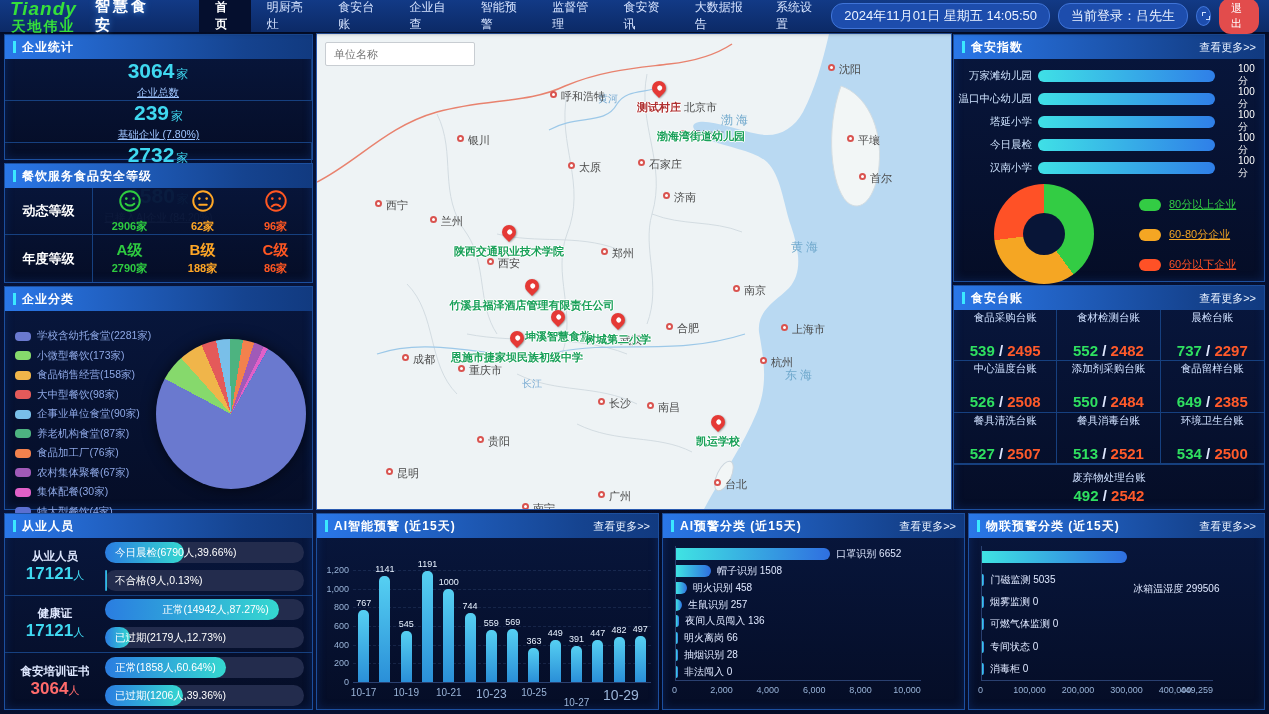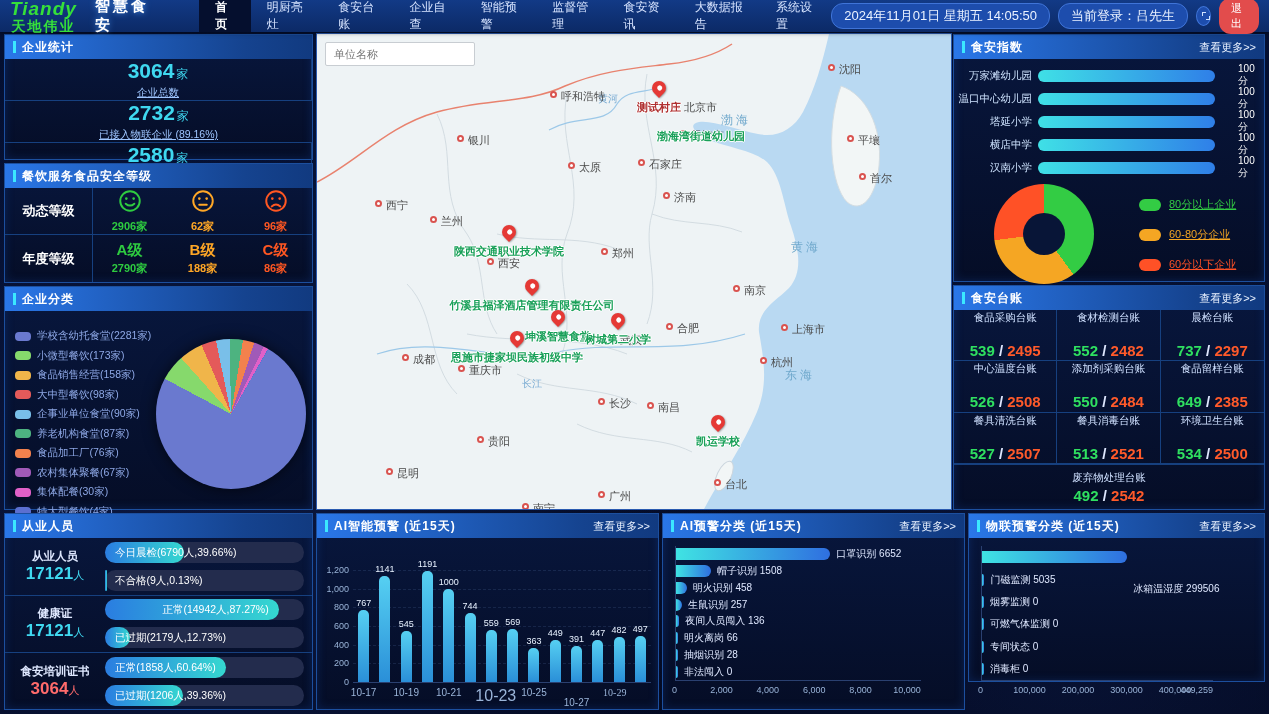--- a/index.html
+++ b/index.html
@@ -161,20 +161,24 @@
 
 <div class="panel" style="left:4px;top:34px;width:309px;height:126px;">
   <div class="phead">
     <span class="ptitle">企业统计</span>
   </div>
   <div class="pbody">
       <div class="stat-grid">
         <div class="stat-cell">
           <div class="stat-val"><span>3064</span><span class="unit">家</span></div>
           <div class="stat-label">企业总数</div>
+        </div>
+        <div class="stat-cell">
+          <div class="stat-val"><span>239</span><span class="unit">家</span></div>
+          <div class="stat-label">基础企业 (7.80%)</div>
         </div>
         <div class="stat-cell">
           <div class="stat-val"><span>2732</span><span class="unit">家</span></div>
           <div class="stat-label">已接入物联企业 (89.16%)</div>
         </div>
         <div class="stat-cell">
           <div class="stat-val"><span>2580</span><span class="unit">家</span></div>
           <div class="stat-label">已接入AI企业 (84.20%)</div>
         </div>
       </div>
@@ -455,21 +459,21 @@
           <div class="idx-label">温口中心幼儿园</div>
           <div class="idx-bar"></div>
           <div class="idx-score">100分</div>
         </div>
         <div class="idx-row">
           <div class="idx-label">塔延小学</div>
           <div class="idx-bar"></div>
           <div class="idx-score">100分</div>
         </div>
         <div class="idx-row">
-          <div class="idx-label">横店中学</div>
+          <div class="idx-label">今日晨检</div>
           <div class="idx-bar"></div>
           <div class="idx-score">100分</div>
         </div>
         <div class="idx-row">
           <div class="idx-label">汉南小学</div>
           <div class="idx-bar"></div>
           <div class="idx-score">100分</div>
         </div>
       </div>
     <div class="donut-wrap" id="donut" style="background: conic-gradient(rgb(51, 204, 68) 0%, rgb(51, 204, 68) 40%, rgb(245, 166, 35) 40%, rgb(245, 166, 35) 73%, rgb(255, 81, 38) 73%, rgb(255, 81, 38) 100%);">
@@ -573,36 +577,36 @@
       <div class="tick" style="left: 73.2143px; top: 149px; width: 32px; text-align: center; font-size: 10px;">10-19</div>
       <div class="vbar" style="left: 105px; top: 32.84px; width: 11px; height: 111.16px;"></div>
       <div class="vbar-val" style="left: 93.5px; top: 20.84px;">1191</div>
       <div class="vbar" style="left: 126.286px; top: 50.6667px; width: 11px; height: 93.3333px;"></div>
       <div class="vbar-val" style="left: 114.786px; top: 38.6667px;">1000</div>
       <div class="tick" style="left: 115.786px; top: 149px; width: 32px; text-align: center; font-size: 10px;">10-21</div>
       <div class="vbar" style="left: 147.571px; top: 74.56px; width: 11px; height: 69.44px;"></div>
       <div class="vbar-val" style="left: 136.071px; top: 62.56px;">744</div>
       <div class="vbar" style="left: 168.857px; top: 91.8267px; width: 11px; height: 52.1733px;"></div>
       <div class="vbar-val" style="left: 157.357px; top: 79.8267px;">559</div>
-      <div class="tick" style="left: 158.357px; top: 149px; width: 32px; text-align: center; font-size: 16px;">10-23</div>
+      <div class="tick" style="left: 158.357px; top: 149px; width: 32px; text-align: center; font-size: 12px;">10-23</div>
       <div class="vbar" style="left: 190.143px; top: 90.8933px; width: 11px; height: 53.1067px;"></div>
       <div class="vbar-val" style="left: 178.643px; top: 78.8933px;">569</div>
       <div class="vbar" style="left: 211.429px; top: 110.12px; width: 11px; height: 33.88px;"></div>
       <div class="vbar-val" style="left: 199.929px; top: 98.12px;">363</div>
       <div class="tick" style="left: 200.929px; top: 149px; width: 32px; text-align: center; font-size: 10px;">10-25</div>
       <div class="vbar" style="left: 232.714px; top: 102.093px; width: 11px; height: 41.9067px;"></div>
       <div class="vbar-val" style="left: 221.214px; top: 90.0933px;">449</div>
       <div class="vbar" style="left: 254px; top: 107.507px; width: 11px; height: 36.4933px;"></div>
       <div class="vbar-val" style="left: 242.5px; top: 95.5067px;">391</div>
       <div class="tick" style="left: 243.5px; top: 159px; width: 32px; text-align: center; font-size: 10px;">10-27</div>
       <div class="vbar" style="left: 275.286px; top: 102.28px; width: 11px; height: 41.72px;"></div>
       <div class="vbar-val" style="left: 263.786px; top: 90.28px;">447</div>
       <div class="vbar" style="left: 296.571px; top: 99.0133px; width: 11px; height: 44.9867px;"></div>
       <div class="vbar-val" style="left: 285.071px; top: 87.0133px;">482</div>
-      <div class="tick" style="left: 286.071px; top: 149px; width: 32px; text-align: left; font-size: 10px; font-family: Liberation Serif, serif;">10-29</div>
+      <div class="tick" style="left: 286.071px; top: 149px; width: 32px; text-align: left; font-size: 14px;">10-29</div>
       <div class="vbar" style="left: 317.857px; top: 97.6133px; width: 11px; height: 46.3867px;"></div>
       <div class="vbar-val" style="left: 306.357px; top: 85.6133px;">497</div>
     </div>
 </div>
 
 <div class="panel" style="left:662px;top:513px;width:303px;height:197px;">
   <div class="phead">
     <span class="ptitle">AI预警分类 (近15天)</span>
     <span class="pmore">查看更多&gt;&gt;</span>
   </div>
@@ -627,21 +631,21 @@
       <div class="hbar-label" style="left: 21px; top: 127.625px;">非法闯入 0</div>
       <div class="tick" style="left: 9px; top: 147px;">0</div>
       <div class="tick" style="left: 58.4px; top: 147px; transform: translateX(-50%);">2,000</div>
       <div class="tick" style="left: 104.8px; top: 147px; transform: translateX(-50%);">4,000</div>
       <div class="tick" style="left: 151.2px; top: 147px; transform: translateX(-50%);">6,000</div>
       <div class="tick" style="left: 197.6px; top: 147px; transform: translateX(-50%);">8,000</div>
       <div class="tick" style="left: 244px; top: 147px; transform: translateX(-50%);">10,000</div>
     </div>
 </div>
 
-<div class="panel" style="left:968px;top:513px;width:297px;height:169px;">
+<div class="panel" style="left:968px;top:513px;width:297px;height:197px;">
   <div class="phead">
     <span class="ptitle">物联预警分类 (近15天)</span>
     <span class="pmore">查看更多&gt;&gt;</span>
   </div>
   <div class="pbody" id="iot-cat-chart">
       <div class="axis-line" style="left: 12px; top: 8px; width: 1px; height: 134px;"></div>
       <div class="axis-line" style="left: 12px; top: 142px; width: 232px; height: 1px;"></div>
       <div class="hbar" style="left: 13px; top: 13.1667px; width: 145.333px;"></div>
       <div class="hbar-label" style="left: 164.333px; top: 13.1667px; margin-top: 32px;">冰箱温湿度 299506</div>
       <div class="hbar" style="left: 13px; top: 35.5px; width: 2.4432px;"></div>

